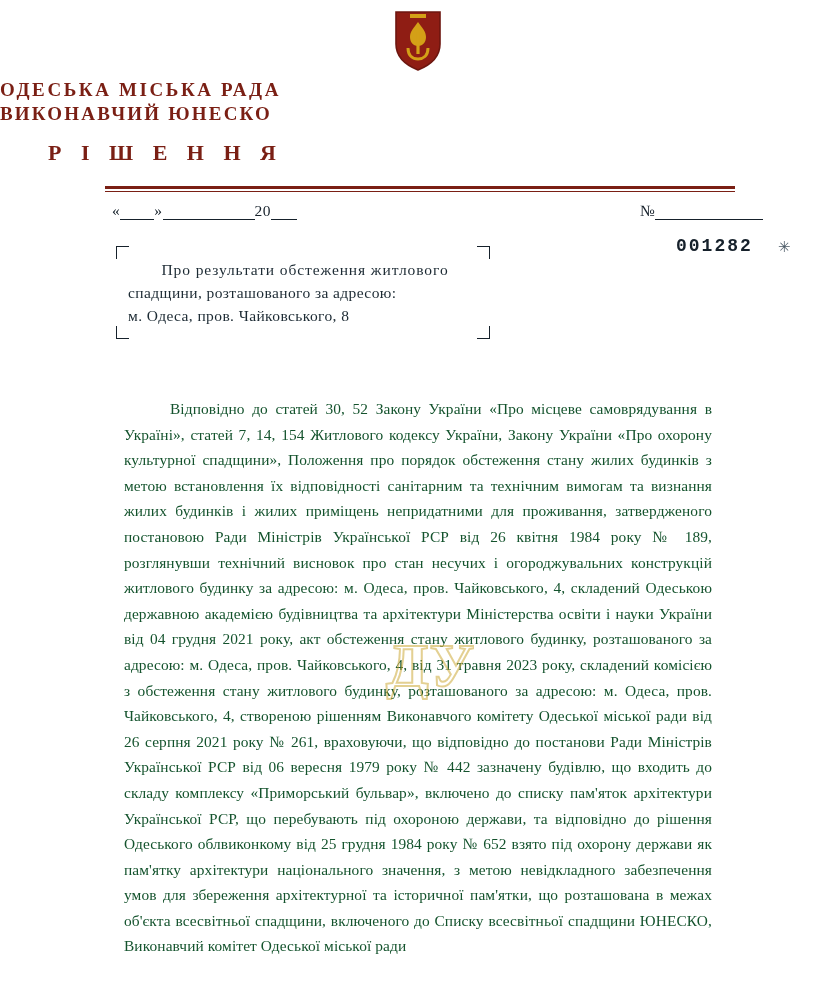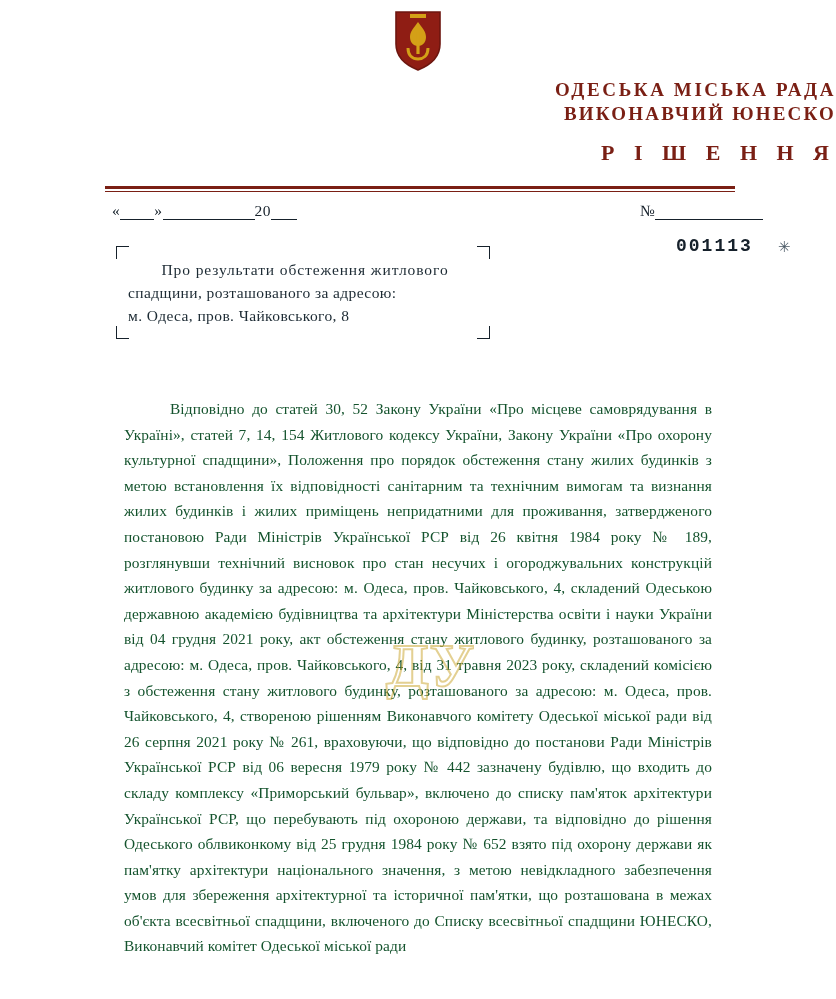--- a/index.html
+++ b/index.html
@@ -38,21 +38,21 @@
     position: relative;
   }
   .emblem svg { display: block; }
 
   
   .header {
     position: absolute;
     top: 78px;
     left: 0;
     width: 836px;
-    text-align: right;
+    text-align: left;
   }
   .org-line1,
   .org-line2 {
     font-family: "Liberation Serif", serif;
     font-weight: bold;
     color: #7a1f14;
     font-size: 19px;
     letter-spacing: 2.6px;
     line-height: 24px;
     white-space: nowrap;
@@ -226,21 +226,21 @@
 
   <div class="datenum">
     <div class="date-field">
       <span>«</span><span class="ul ul-a"></span><span>»</span><span class="ul ul-b"></span><span>20</span><span class="ul ul-c"></span>
     </div>
     <div class="num-field">
       <span>№</span><span class="ul ul-no"></span>
     </div>
   </div>
 
-  <div class="regnum">001113</div>
+  <div class="regnum">001282</div>
   <div class="regstar">✳</div>
 
   <div class="subject">
     <span class="corner tl"></span>
     <span class="corner tr"></span>
     <span class="corner bl"></span>
     <span class="corner br"></span>
     <div class="subject-text">
       <div>Про результати обстеження житлового</div>
       <div>спадщини, розташованого за адресою:</div>

